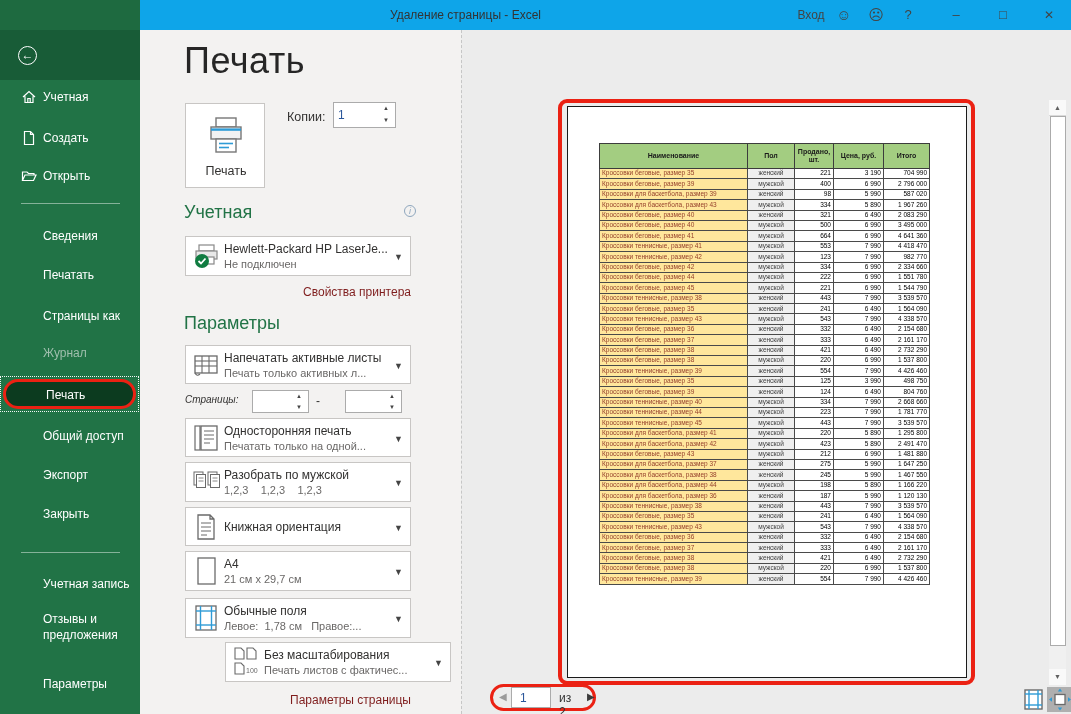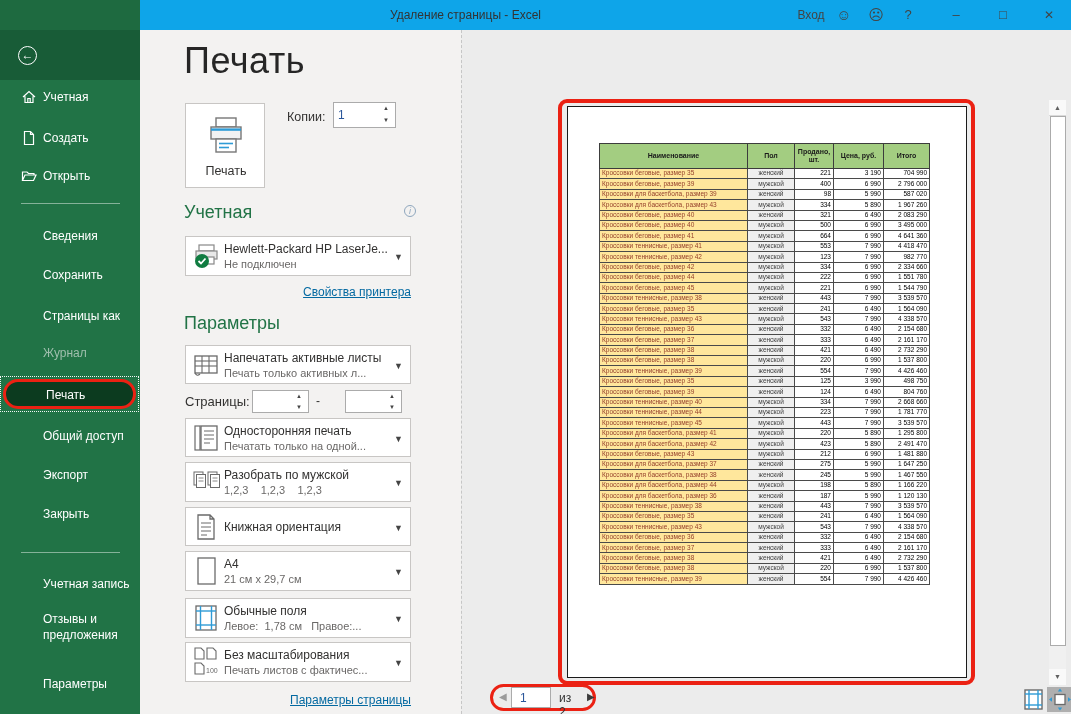--- a/index.html
+++ b/index.html
@@ -38,22 +38,22 @@
   .spin-arrows { position:absolute; right:2px; top:0; width:14px; height:100%; font-size:6px; color:#444; text-align:center; }
   .spin-arrows div { height:50%; line-height:11px; cursor:pointer; }
   .sec-head { position:absolute; left:44px; font-size:18px; color:#217346; }
   #info-icon { position:absolute; left:264px; top:175px; width:12px; height:12px; border:1px solid #8FA7BE; border-radius:50%; color:#8FA7BE; font-size:9px; line-height:11px; text-align:center; font-style:italic; }
   .drop { position:absolute; left:45px; width:226px; background:#fff; border:1px solid #C8C6C4; cursor:pointer; }
   .drop .main { position:absolute; left:38px; top:5px; font-size:12px; color:#323130; white-space:nowrap; overflow:hidden; max-width:170px; }
   .drop .sub { position:absolute; left:38px; top:21px; font-size:11px; color:#6A6867; white-space:pre; overflow:hidden; max-width:172px; }
   .drop .single { top:12px; }
   .caret { position:absolute; right:7px; top:50%; margin-top:-4px; font-size:9px; color:#444; }
   .opt-icon { position:absolute; left:6px; top:50%; transform:translateY(-50%); }
-  .link { color:#0369a1; text-decoration:underline; font-size:12px; cursor:pointer; position:absolute; }
-  #pages-label { position:absolute; left:45px; top:364px; font-size:13px; color:#323130; }
+  .link { color:#7f1d1d; font-size:12px; cursor:pointer; position:absolute; }
+  #pages-label { position:absolute; left:45px; top:364px; font-size:10px; color:#323130;font-style:italic; }
   #pages-dash { position:absolute; left:176px; top:364px; font-size:12px; color:#323130; }
 
   
   #preview { position:absolute; left:461px; top:30px; width:610px; height:684px; background:#ECECEC; border-left:1px dashed #C6C6C6; }
   #page-red-frame { position:absolute; left:96px; top:69px; width:417px; height:586px; border:4px solid #EB2113; border-radius:9px; }
   #page-white { position:absolute; left:105px; top:76px; width:400px; height:572px; background:#fff; border:1.5px solid #1a1a1a; }
   #ptable { position:absolute; left:31px; top:36px; border-collapse:collapse; table-layout:fixed; }
   #ptable th { background:#A3CD81; font-size:7px; font-weight:bold; color:#1a1a1a; border:1px solid #3c3c3c; text-align:center; height:25px; line-height:1.2; padding:0 1px; }
   #ptable td { border:1px solid #4a4a4a; font-size:6.5px; height:10.4px; line-height:1; padding:0 2px; overflow:hidden; white-space:nowrap; }
   #ptable td.c0 { background:#FFE79C; color:#96402C; width:148px; }
@@ -117,21 +117,21 @@
       </svg>
     <span class="lbl">Открыть</span>
   </div>
 
   <div class="divider" style="top:173px;"></div>
 
   <div class="side-item" style="top:199px;">
       <span class="lbl">Сведения</span>
     </div>
   <div class="side-item" style="top:238px;">
-      <span class="lbl">Сохранить</span>
+      <span class="lbl">Печатать</span>
     </div>
   <div class="side-item" style="top:279px;">
       <span class="lbl">Страницы как</span>
     </div>
   <div class="side-item disabled-item" style="top:316px;">
       <span class="lbl">Журнал</span>
     </div>
 
   <div id="active-wrap">
     <div id="active-inner">
@@ -293,21 +293,21 @@
       <line x1="8.5" y1="3" x2="8.5" y2="27" stroke="#2E9BD6" stroke-width="1.4"></line>
       <line x1="19.5" y1="3" x2="19.5" y2="27" stroke="#2E9BD6" stroke-width="1.4"></line>
       <line x1="4" y1="8" x2="24" y2="8" stroke="#2E9BD6" stroke-width="1.4"></line>
       <line x1="4" y1="22" x2="24" y2="22" stroke="#2E9BD6" stroke-width="1.4"></line>
     </svg>
     <div class="main">Обычные поля</div>
     <div class="sub">Левое:  1,78 см   Правое:...</div>
     <div class="caret">▼</div>
   </div>
 
-  <div class="drop" style="top:612px; height:40px;">
+  <div class="drop" style="top:612px; height:40px;margin-left:40px;">
     <svg class="opt-icon" width="30" height="32" viewBox="0 0 30 32">
       <path d="M3 2 H9 L12 5 V13 H3 Z" fill="none" stroke="#6a6a6a" stroke-width="1.1"></path>
       <path d="M15 2 H21 L24 5 V13 H15 Z" fill="none" stroke="#6a6a6a" stroke-width="1.1"></path>
       <path d="M3 17 H9 L12 20 V28 H3 Z" fill="none" stroke="#6a6a6a" stroke-width="1.1"></path>
       <text x="14" y="27" font-size="7" fill="#6a6a6a" font-family="Liberation Sans, sans-serif">100</text>
     </svg>
     <div class="main">Без масштабирования</div>
     <div class="sub">Печать листов с фактичес...</div>
     <div class="caret">▼</div>
   </div>

